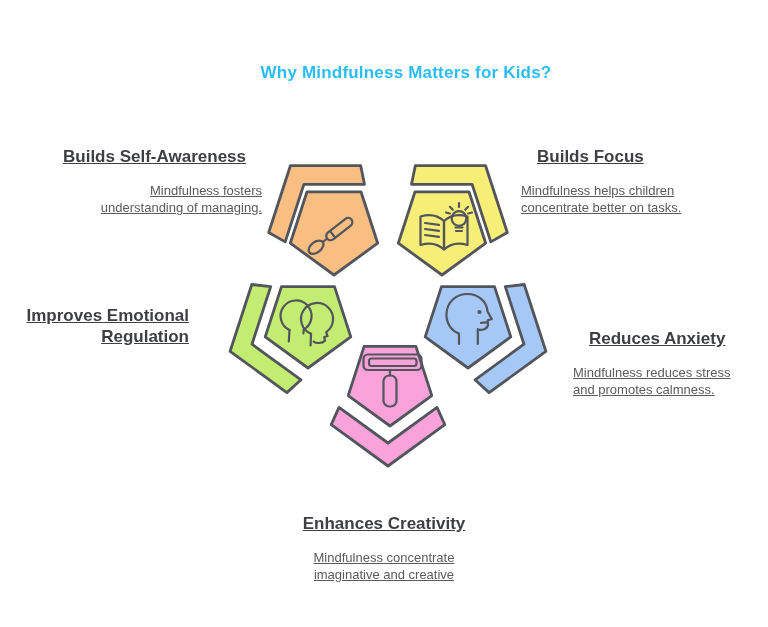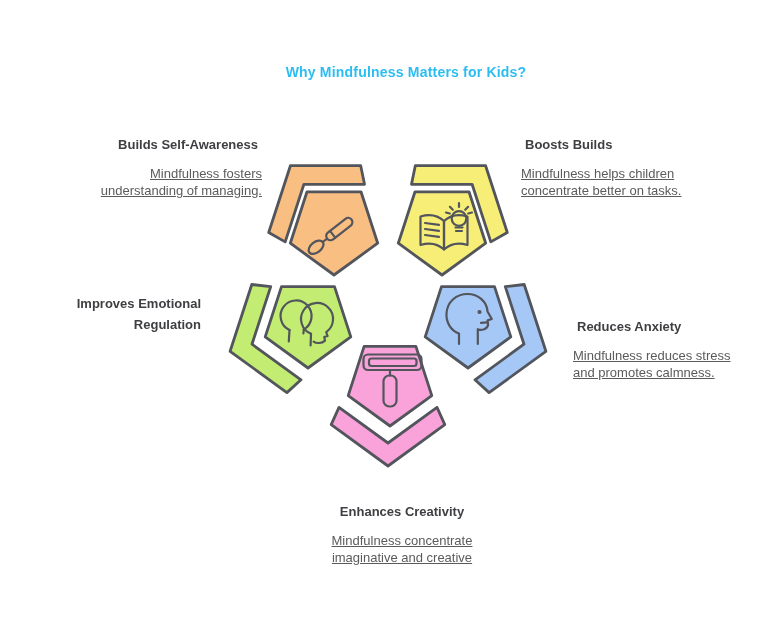--- a/index.html
+++ b/index.html
@@ -1,25 +1,25 @@
 <!DOCTYPE html>
 <html style="--background: #FFFFFF; --title: #2BBDF2; --heading: #3E3F42; --description: #5B5B5B; --stroke: #53555C;"><head>
 <meta charset="utf-8">
 <style>
   html,body{margin:0;padding:0;background:#fff;}
   .canvas{position:relative;width:768px;height:627px;background:var(--background,#fff);
           font-family:"Liberation Sans",sans-serif;overflow:hidden;}
   .title{position:absolute;left:0;right:0;top:62px;text-align:center;
-         font-size:14px;font-weight:bold;color:var(--title,#2BBDF2);letter-spacing:.2px;line-height:21px;padding-left:44px;}
+         font-size:17px;font-weight:bold;color:var(--title,#2BBDF2);letter-spacing:.2px;line-height:21px;padding-left:44px;}
   .diagram{position:absolute;left:0;top:0;}
   .shape{stroke:var(--stroke,#53555C);stroke-width:2.8;stroke-linejoin:round;}
   .icon *{stroke:var(--stroke,#53555C);stroke-width:2.2;fill:none;stroke-linecap:round;stroke-linejoin:round;}
   .icon .dot{fill:var(--stroke,#53555C);stroke:none;}
   .block{position:absolute;}
-  .block h2{margin:4px;font-size:13px;font-weight:bold;color:var(--heading,#3E3F42);line-height:21px;}
+  .block h2{margin:16px;font-size:17px;font-weight:bold;color:var(--heading,#3E3F42);line-height:21px;text-decoration:underline;}
   .block p{margin:11px 0 0 0;font-size:13px;color:var(--description,#5B5B5B);line-height:16.5px;text-decoration:underline;}
   .block span{display:block;white-space:nowrap;}
   .block span:empty{display:none;}
   .align-right{text-align:right;}
   .align-left{text-align:left;}
   .align-center{text-align:center;}
 </style>
 </head>
 <body>
 
@@ -93,21 +93,21 @@
     </h2>
     <p>
       <span>Mindfulness fosters</span>
       <span>understanding of managing.</span>
 
     </p>
   </div>
 
   <div class="block align-left" style="left:521px;top:130px;width:230px">
     <h2>
-      <span>Boosts Builds</span>
+      <span>Builds Focus</span>
 
     </h2>
     <p>
       <span>Mindfulness helps children</span>
       <span>concentrate better on tasks.</span>
 
     </p>
   </div>
 
   <div class="block align-right" style="left:0px;top:289px;width:205px">
@@ -122,21 +122,21 @@
       <span>Reduces Anxiety</span>
 
     </h2>
     <p>
       <span>Mindfulness reduces stress</span>
       <span>and promotes calmness.</span>
 
     </p>
   </div>
 
-  <div class="block align-center" style="left:282px;top:497px;width:240px">
+  <div class="block align-center" style="left:264px;top:497px;width:240px">
     <h2>
       <span>Enhances Creativity</span>
 
     </h2>
     <p>
       <span>Mindfulness concentrate</span>
       <span>imaginative and creative</span>
     </p>
   </div>
 

